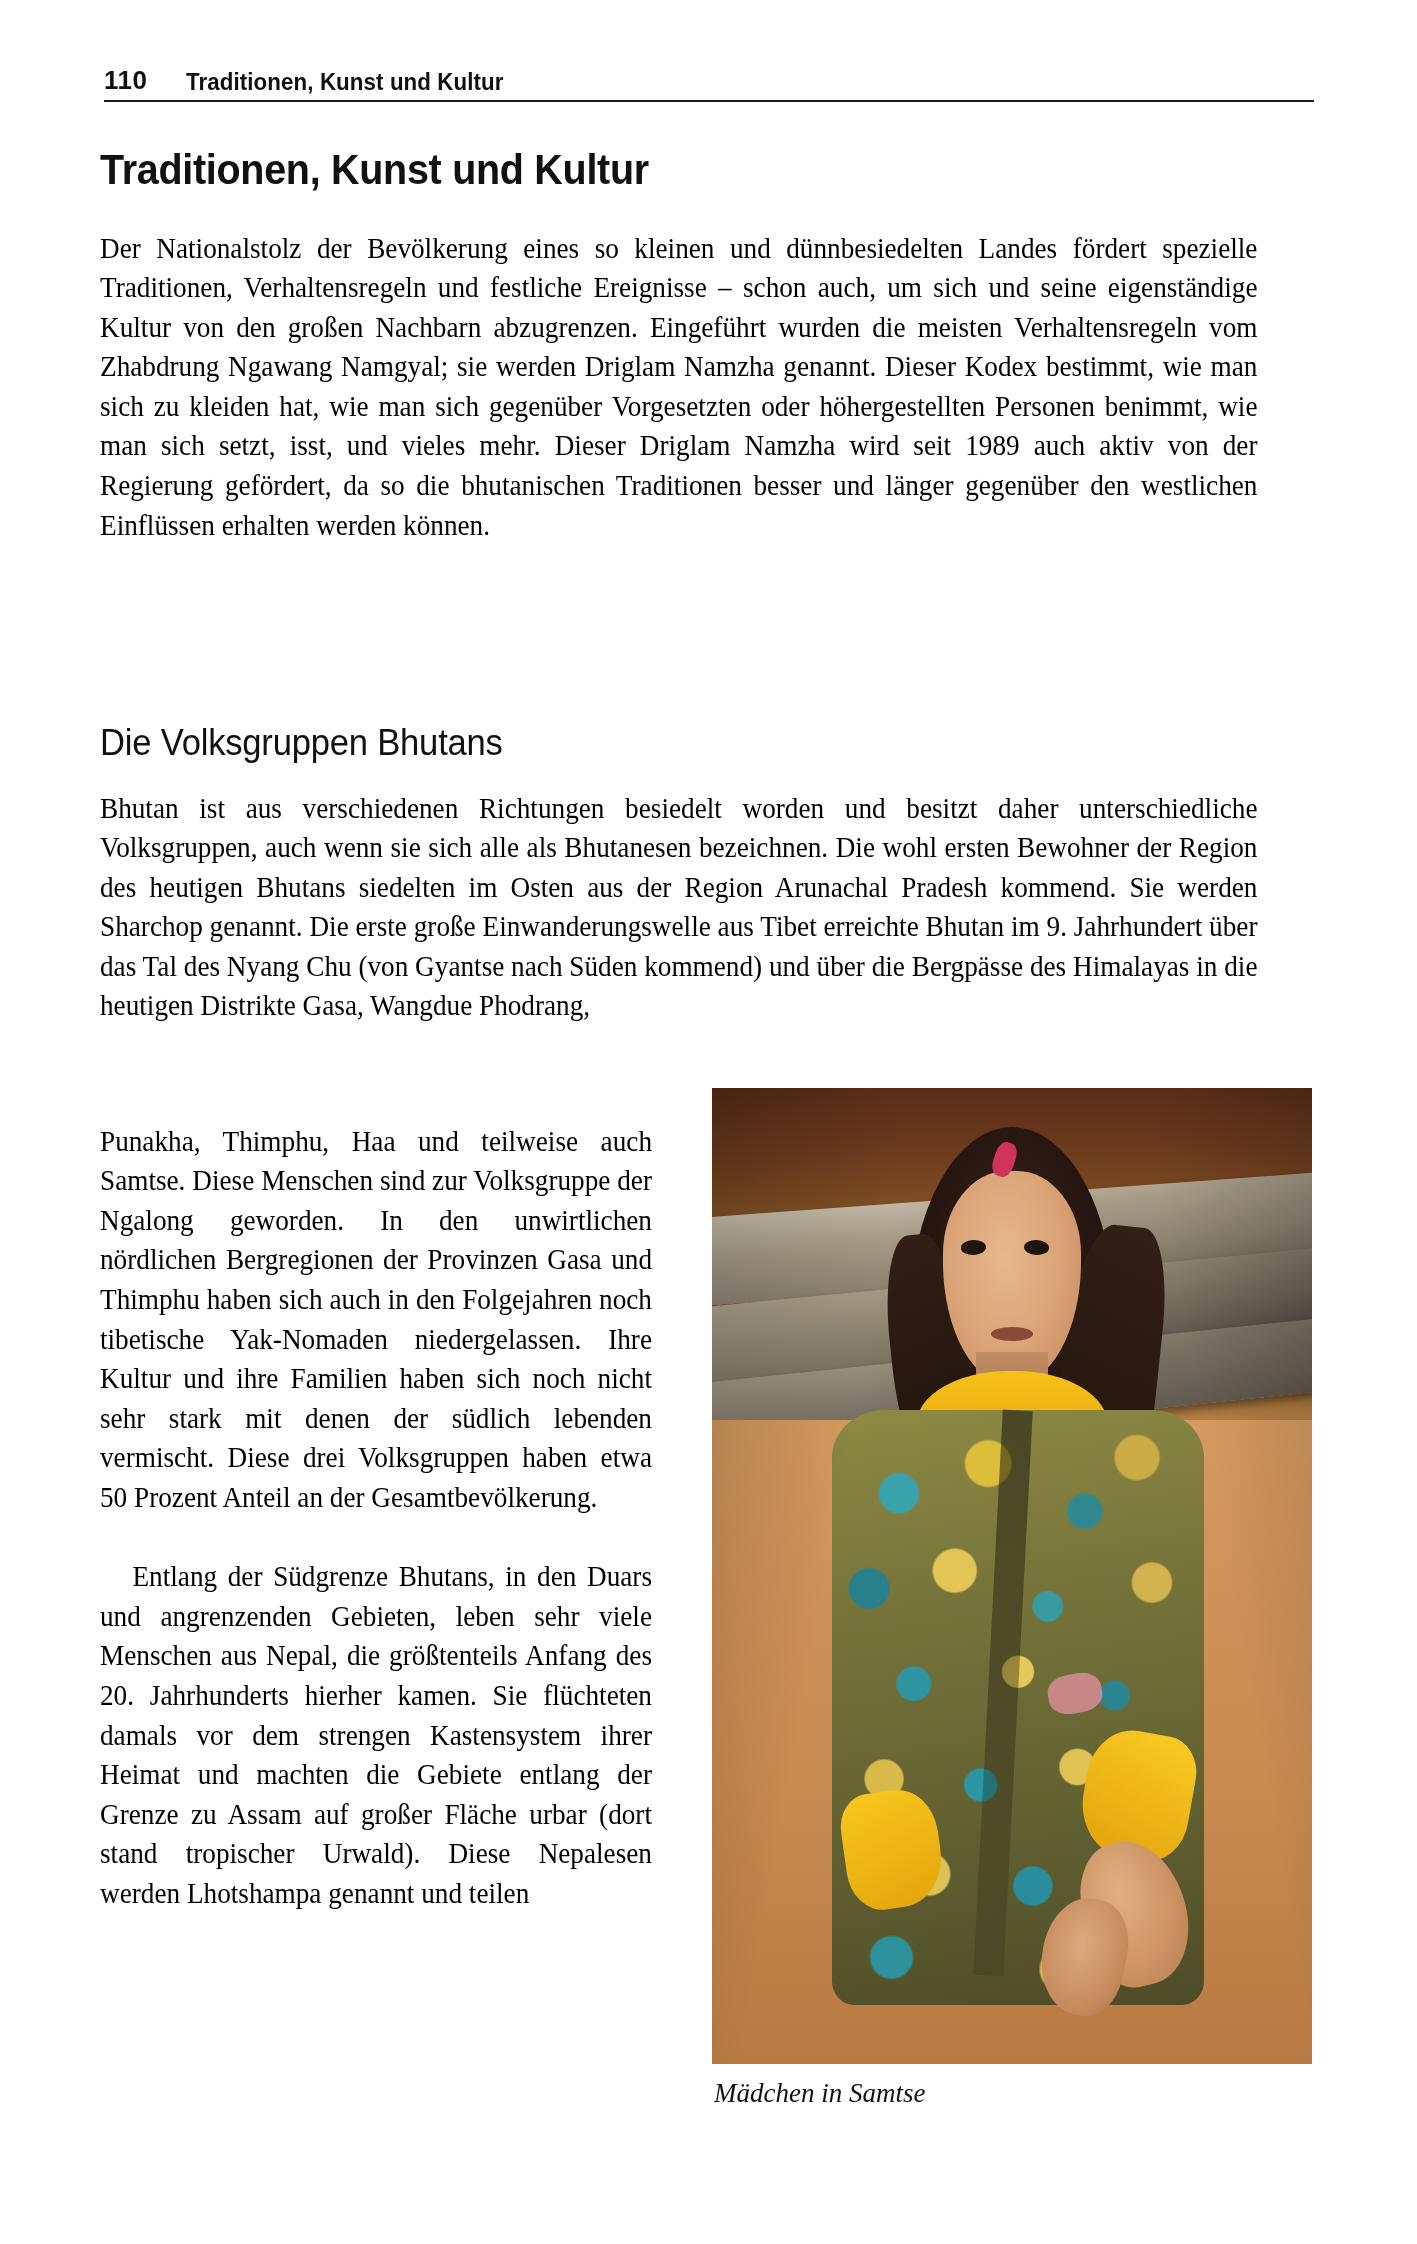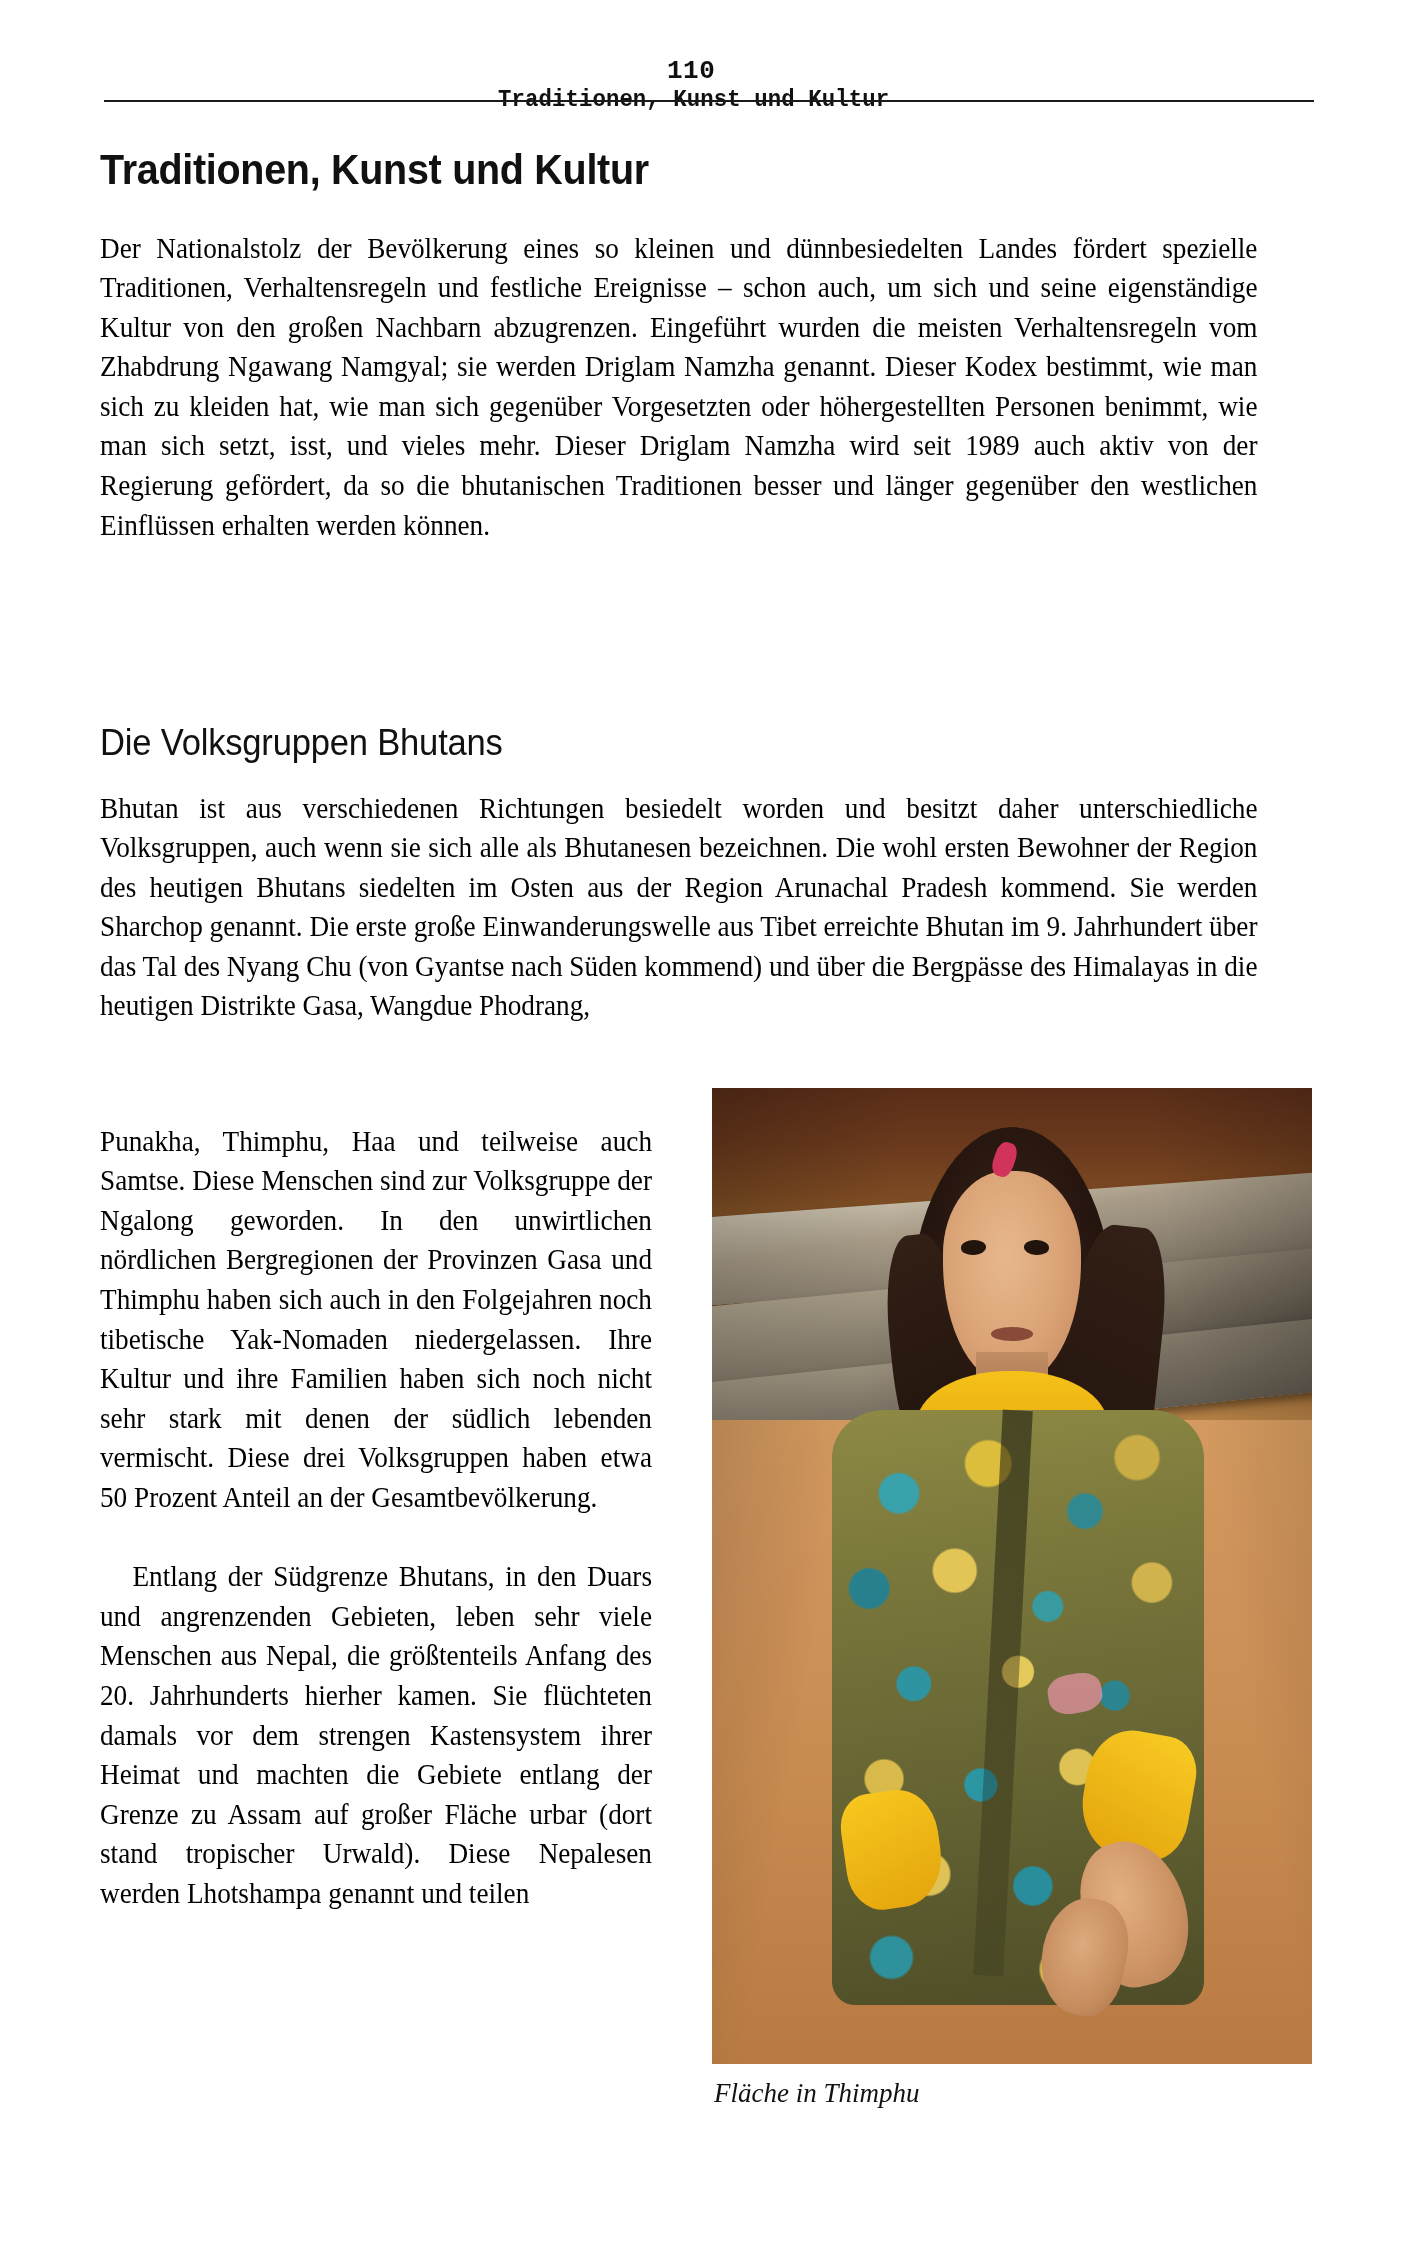--- a/index.html
+++ b/index.html
@@ -25,23 +25,22 @@
   }
 
   
   .runhead {
     position: absolute;
     left: 104px;
     top: 56px;
     width: 1208px;
     height: 40px;
     display: flex;
-    align-items: center;
-    font-family: Liberation Mono, monospace;
-    flex-direction: column;
+    align-items: flex-end;
+    font-family: Liberation Sans, sans-serif;
   }
   .runhead-folio {
     font-size: 26px;
     font-weight: 700;
     letter-spacing: 0.5px;
     color: #111111;
     width: 82px;
     flex: 0 0 auto;
   }
   .runhead-title {
@@ -387,15 +386,15 @@
     <div class="ph-robe"></div>
     <div class="ph-robe-edge"></div>
     <div class="ph-pink"></div>
     <div class="ph-cuff-l"></div>
     <div class="ph-cuff-r"></div>
     <div class="ph-hand-a"></div>
     <div class="ph-hand-b"></div>
     <div class="ph-shadow"></div>
   </div>
 
-  <div class="caption">Fläche in Thimphu</div>
+  <div class="caption">Mädchen in Samtse</div>
 
 </div>
 
 </body></html>

